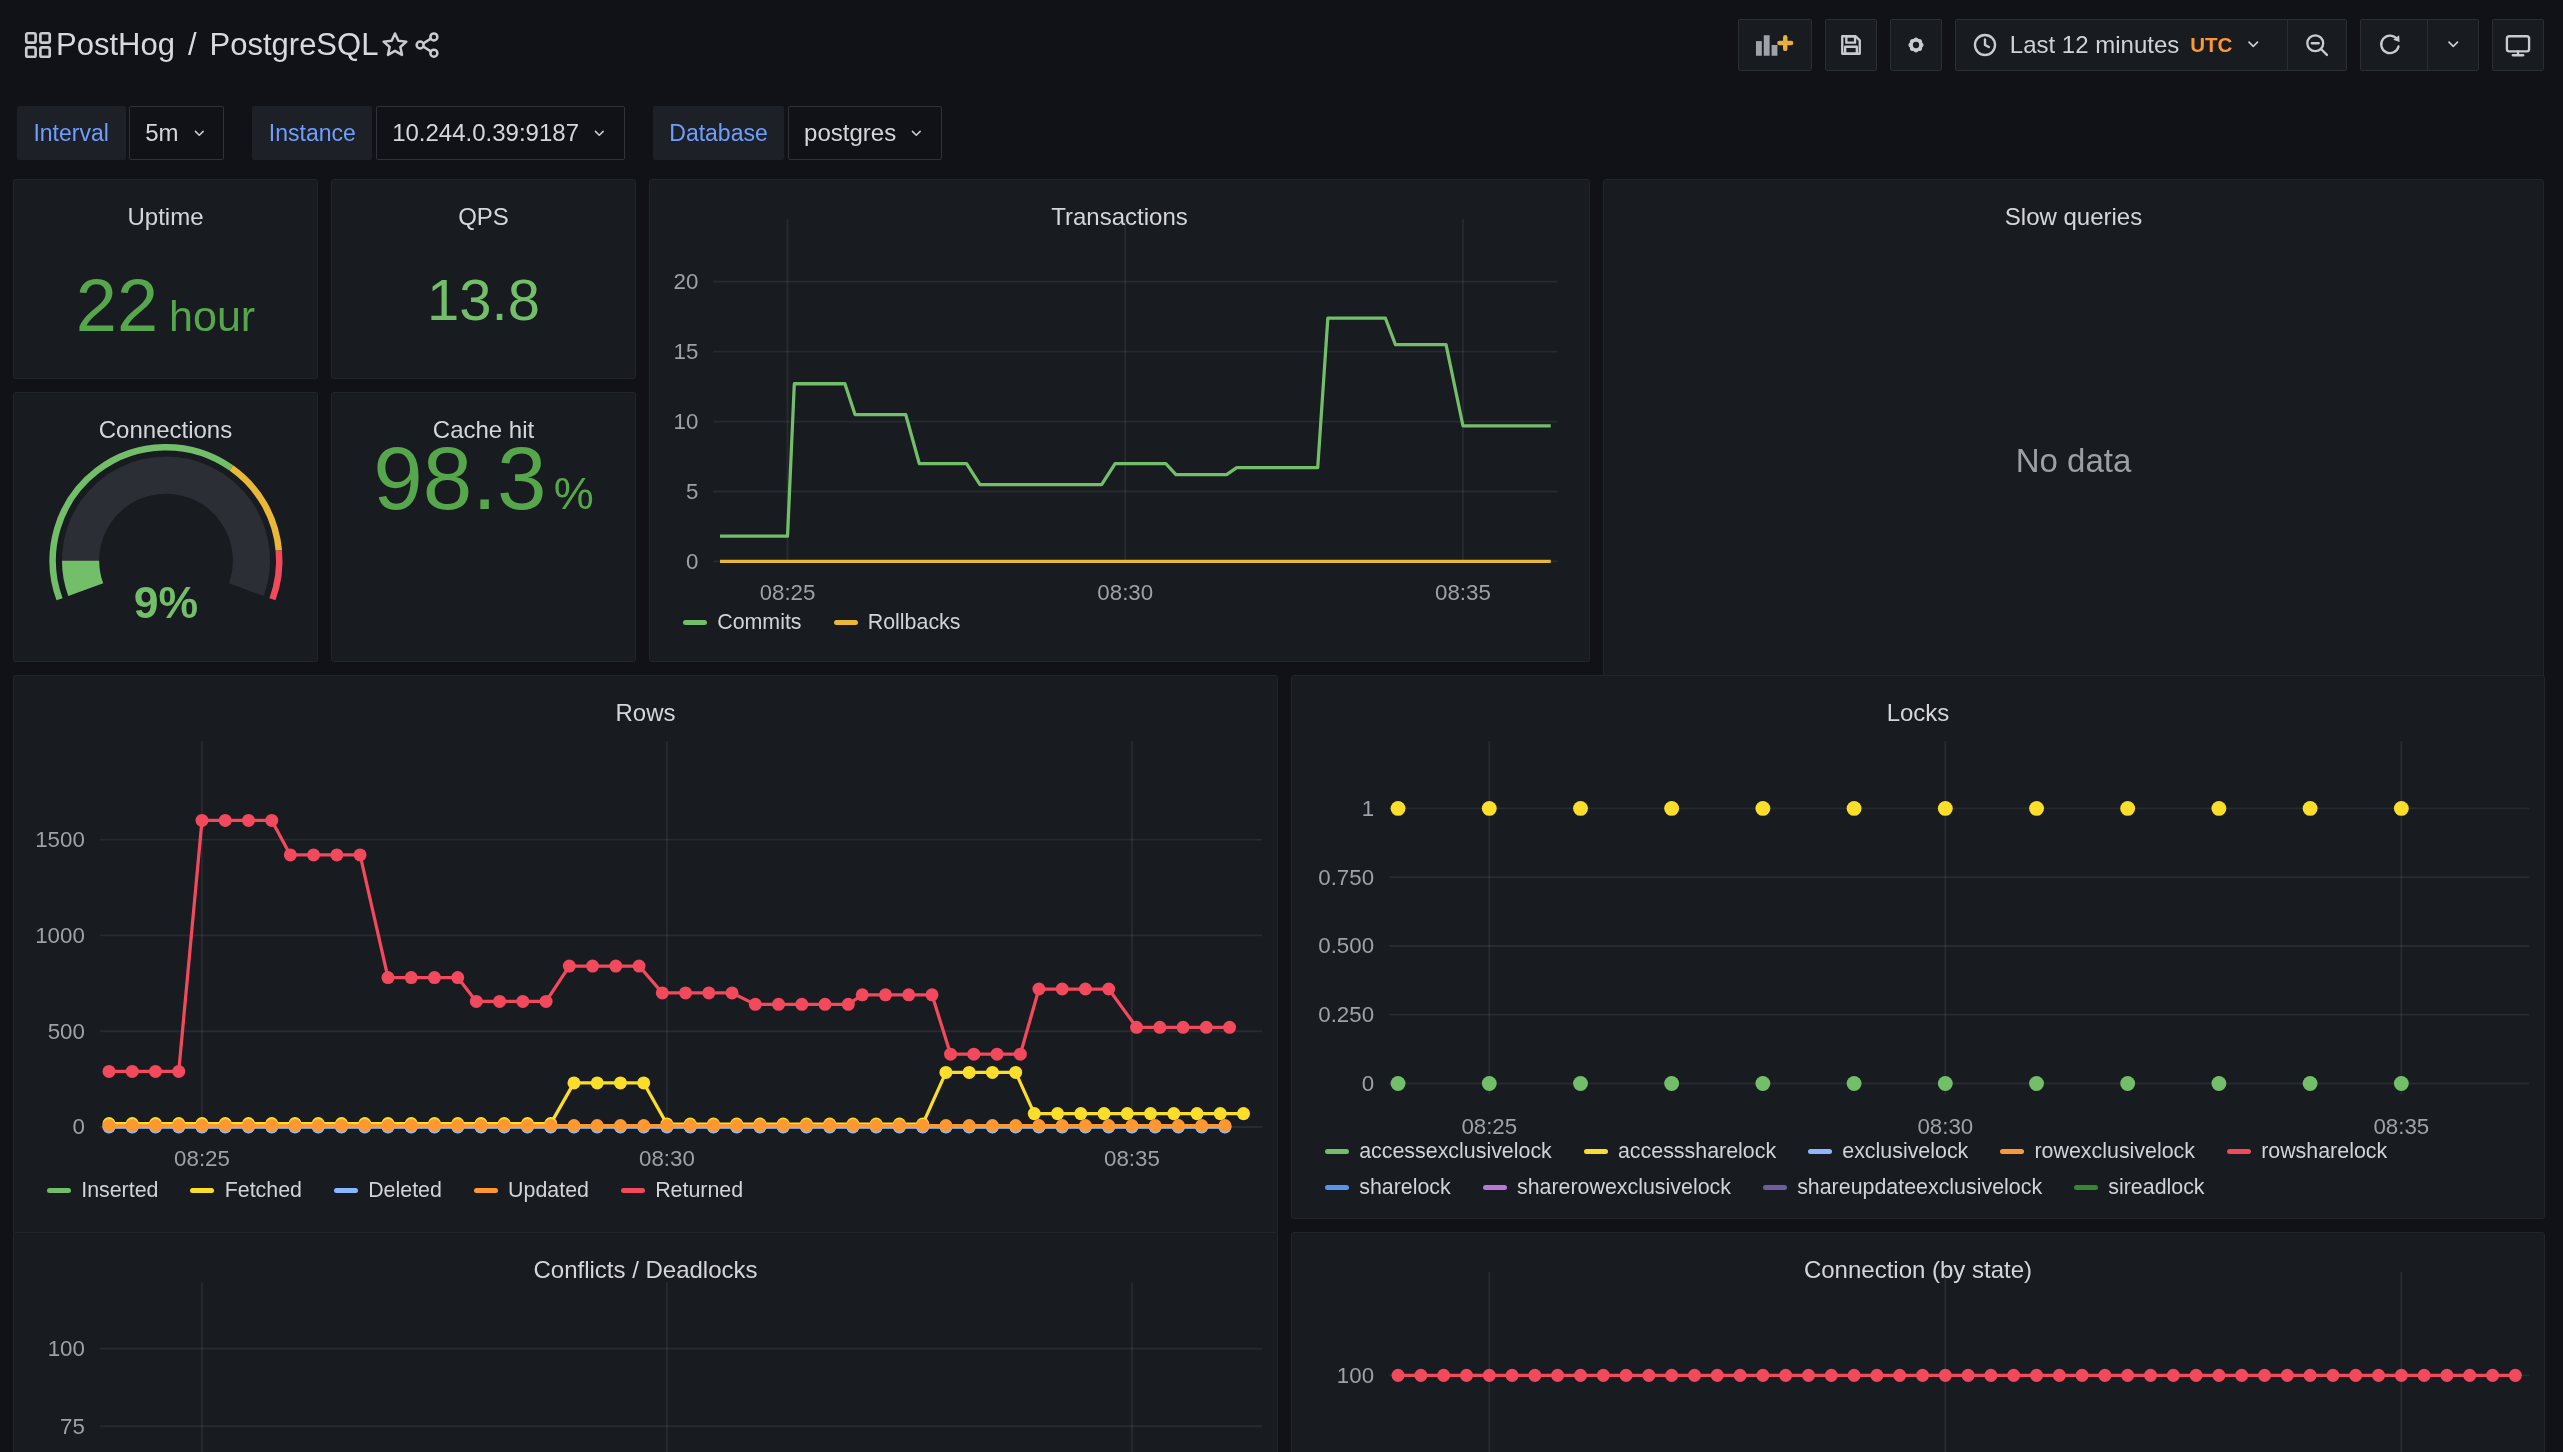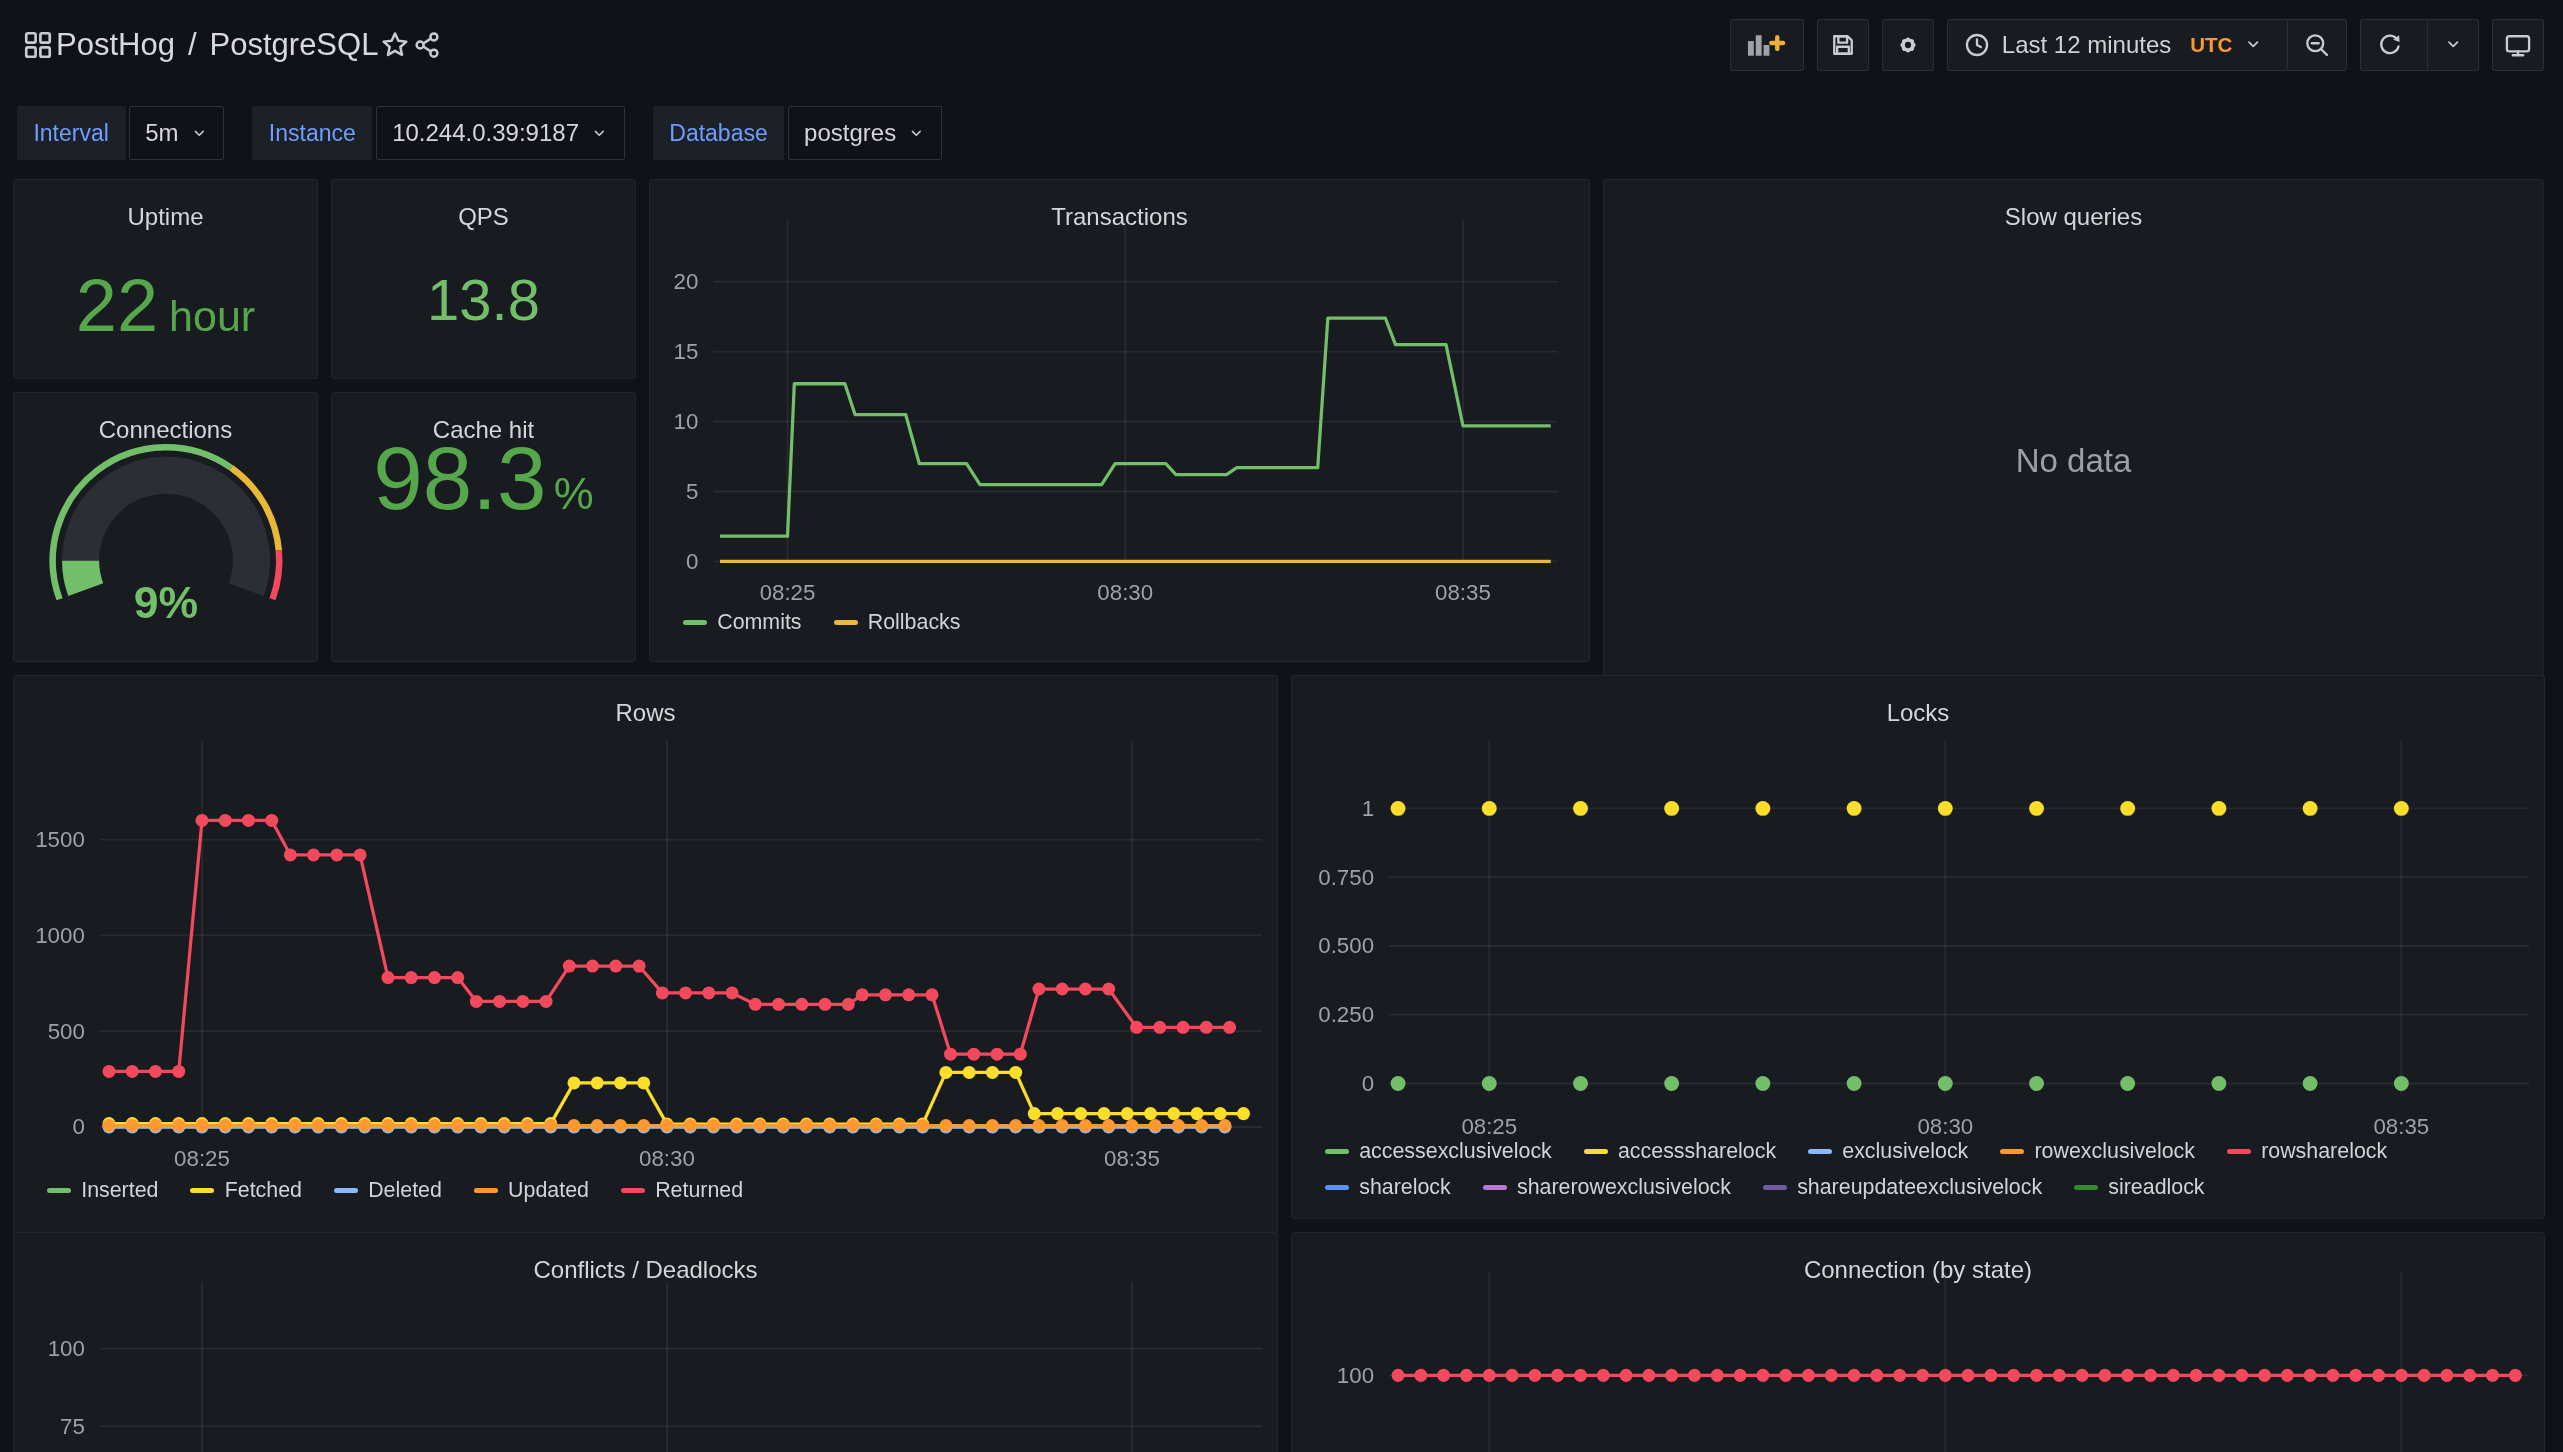--- a/index.html
+++ b/index.html
@@ -15,21 +15,21 @@
   .h-title .sep{color:#d8d9df;}
   .icon-btn{background:none;border:none;padding:0;display:flex;align-items:center;cursor:pointer;}
   svg.ic{stroke:#c9cbd1;fill:none;stroke-width:2;stroke-linecap:round;stroke-linejoin:round;}
   .h-right{display:flex;align-items:center;gap:13px;}
   .tb-btn{height:52px;min-width:52px;background:#181b1f;border:0.9px solid #2b2e35;border-radius:1.9px;
           display:flex;align-items:center;justify-content:center;gap:9.3px;padding:0 11px;cursor:pointer;color:#d0d2d7;}
   .tb-group{display:flex;background:#181b1f;border:0.9px solid #2b2e35;border-radius:1.9px;height:52px;gap:8px;}
   .tb-group .seg{display:flex;align-items:center;gap:11px;padding:0 15px;cursor:pointer;}
   .tb-group .seg + .seg{border-left:0.9px solid #2b2e35;}
   .time-text{font-size:24px;color:#d0d2d7;font-weight:500;}
-  .utc{font-size:20.5px;font-weight:700;margin-left:8px;}
+  .utc{font-size:20.5px;font-weight:700;}
 
   
   .chips{position:absolute;top:106px;left:16.7px;display:flex;gap:28px;}
   .chip-group{display:flex;gap:3.7px;}
   .chip-label{height:54px;display:flex;align-items:center;padding:0 16.7px;background:#1d2027;
               border-radius:1.9px;font-size:23px;font-weight:500;}
   .chip-value{height:54px;display:flex;align-items:center;gap:11px;padding:0 15px;background:#111217;
               border:0.9px solid #2f323b;border-radius:1.9px;font-size:24px;color:#d5d6db;cursor:pointer;}
 
   

